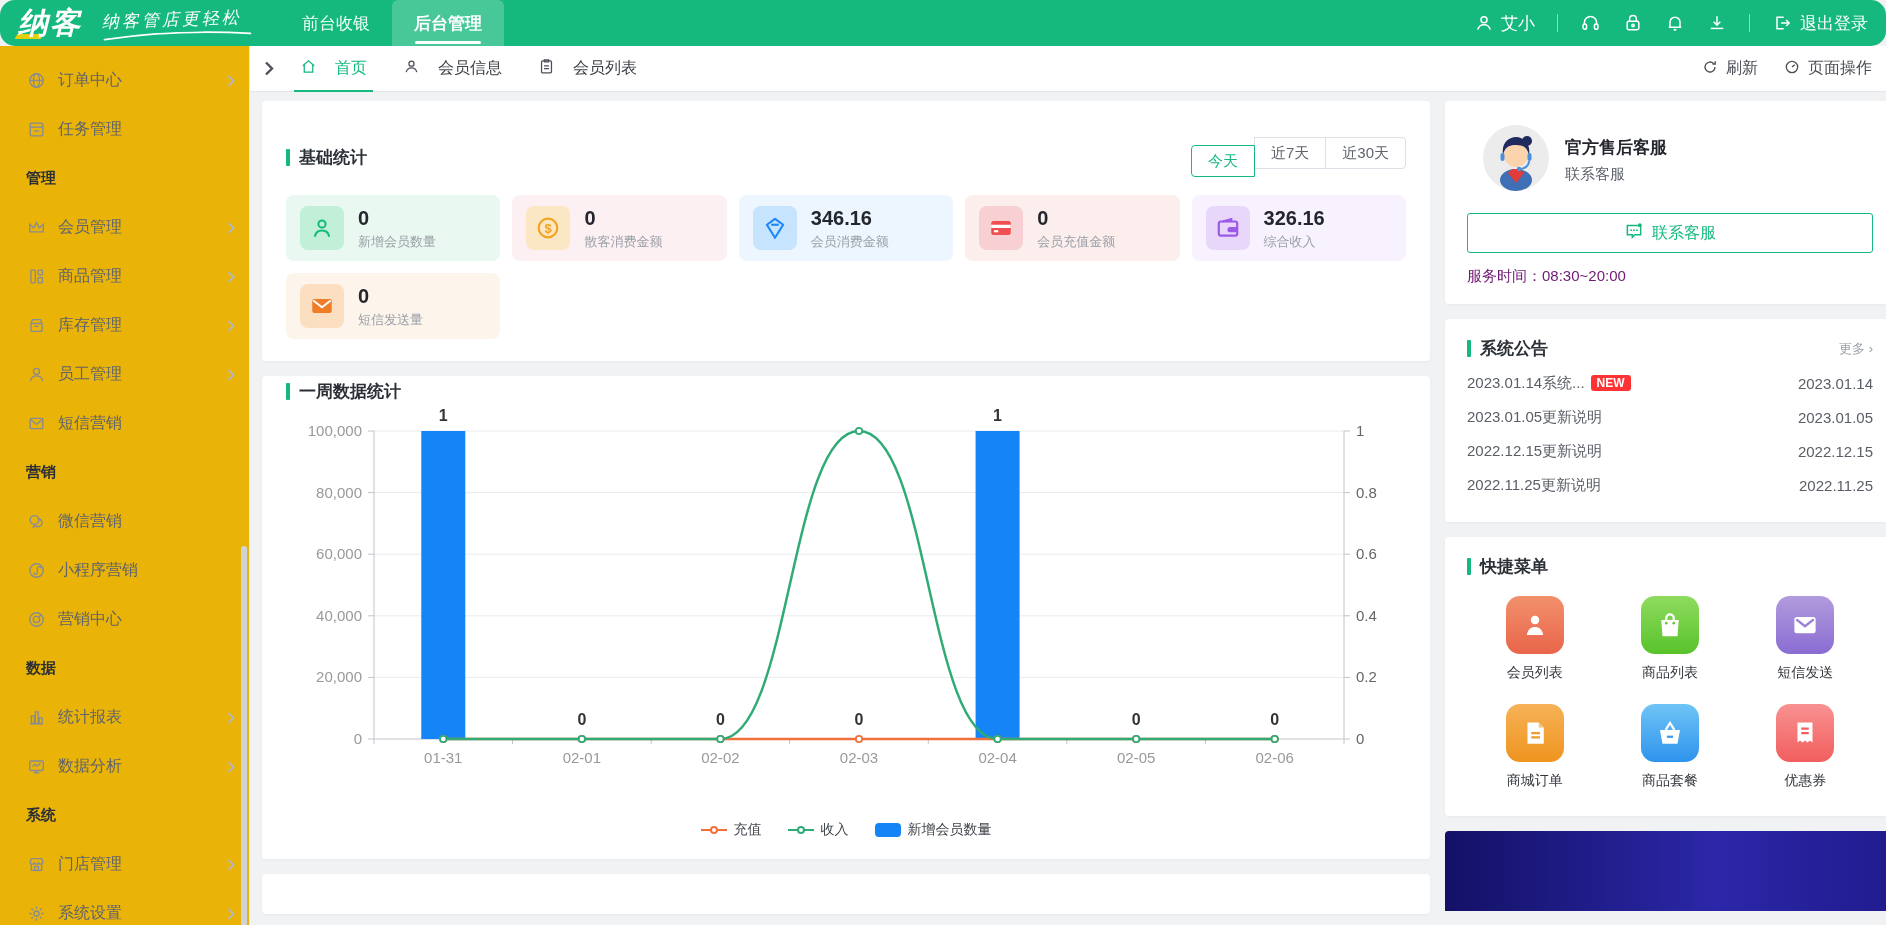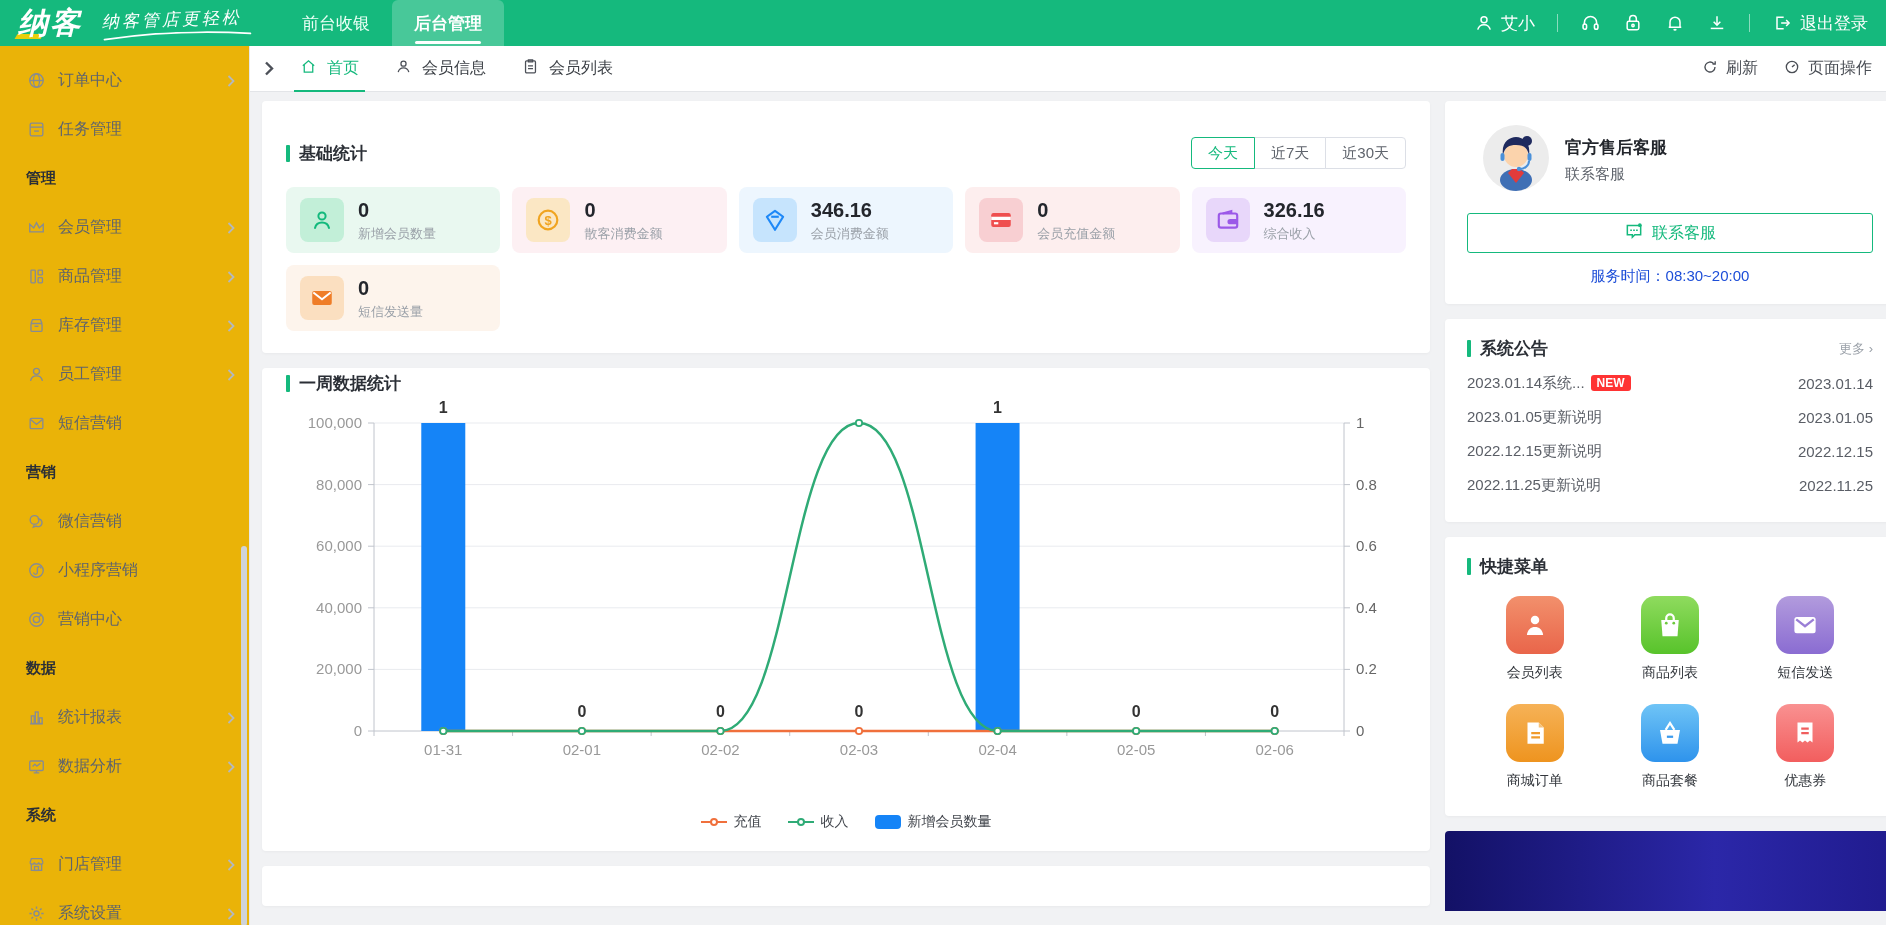--- a/index.html
+++ b/index.html
@@ -1,20 +1,20 @@
 <!DOCTYPE html>
 <html><head>
 <meta charset="utf-8">
 <style>
   * { margin:0; padding:0; box-sizing:border-box; }
   html,body { width:1886px; height:925px; overflow:hidden;
     font-family:"Liberation Sans","DejaVu Sans",sans-serif; background:#f1f2f4; color:#333; }
 
   
-  .topbar { height:46px; background:#15b97d; display:flex; align-items:center; padding:0 18px 0 12px; position:relative; }
+  .topbar { height:46px; background:#15b97d; display:flex; align-items:center; padding:0 18px 0 12px; position:relative;border-radius:15px; }
   .logo { font-size:30px; font-weight:bold; color:#fff; font-style:italic; letter-spacing:2px; position:relative; padding:0 6px; }
   .logo .accent { position:absolute; left:4px; bottom:5px; width:26px; height:5px; background:#ffd100; transform:skewX(-30deg); opacity:.9; }
   .logo span { position:relative; }
   .tagline-wrap { margin-left:14px; color:#fff; transform:rotate(-2deg); }
   .tagline { font-size:17px; font-style:italic; letter-spacing:3px; }
   .tagline-swoosh { display:block; margin-top:1px; }
   .top-tabs { display:flex; margin-left:28px; height:46px; align-items:stretch; }
   .top-tab { min-width:112px; display:flex; align-items:center; justify-content:center; color:#eafff5;
     font-size:17px; cursor:pointer; position:relative; padding:0 16px; }
   .top-tab.active { background:rgba(255,255,255,.22); border-radius:6px 6px 0 0; font-weight:bold; color:#fff; }
@@ -33,42 +33,42 @@
   .side-row { height:49px; display:flex; align-items:center; padding:0 14px 0 26px; font-size:16px; color:#5f646c; cursor:pointer; }
   .side-row .s-icon { width:20px; height:20px; margin-right:12px; display:flex; align-items:center; justify-content:center; }
   .side-row .chev { margin-left:auto; display:flex; }
   .side-row.section { font-weight:bold; color:#2b2f36; font-size:15px; cursor:default; }
   .side-scroll { position:absolute; right:2px; top:500px; width:6px; height:380px; background:#cfd3d9; border-radius:3px; }
 
   
   .main { flex:1; display:flex; flex-direction:column; min-width:0; }
   .tabbar { height:46px; background:#fff; border-bottom:1px solid #e3e5e8; display:flex; align-items:center; padding:0 14px 0 6px; }
   .collapse-btn { display:flex; padding:0 8px; cursor:pointer; }
-  .page-tab { display:flex; align-items:center; gap:10px; font-size:16px; color:#3c4046; height:46px; padding:0 18px; cursor:pointer; position:relative; }
+  .page-tab { display:flex; align-items:center; gap:18px; font-size:16px; color:#3c4046; height:46px; padding:0 18px; cursor:pointer; position:relative; }
   .page-tab.active { color:#15b97d; }
   .page-tab.active::after { content:""; position:absolute; left:12px; right:12px; bottom:0; height:2px; background:#15b97d; }
   .tabbar-right { margin-left:auto; display:flex; align-items:center; gap:26px; color:#4a4e55; font-size:16px; }
   .tabbar-action { display:flex; align-items:center; gap:8px; cursor:pointer; white-space:nowrap; }
 
   .content { flex:1; display:flex; padding:9px 0 0 12px; gap:15px; background:#f1f2f4; overflow:hidden; }
   .col-main { width:1168px; flex:none; }
   .col-right { width:450px; flex:none; }
 
   .card { background:#fff; border-radius:4px; box-shadow:0 1px 3px rgba(0,0,0,.04); }
   .card + .card, .card + .banner { margin-top:15px; }
 
   .card-head { display:flex; align-items:center; }
   .card-title { display:flex; align-items:center; font-size:17px; font-weight:bold; color:#2b2f36; }
   .card-title::before { content:""; width:4px; height:17px; background:#15b97d; margin-right:9px; border-radius:1px; }
 
   
   .stats-card { padding:36px 24px 22px; }
   .period-group { margin-left:auto; display:flex; }
   .period-btn { height:32px; padding:0 16px; font-size:15px; color:#5f646c; background:#fff; border:1px solid #dcdfe6; cursor:pointer; margin-left:-1px; display:flex; align-items:center; }
-  .period-btn:first-child { border-radius:4px 0 0 4px; margin-left:0; }
+  .period-btn:first-child { border-radius:4px 0 0 4px; margin-left:0;margin-top:8px; }
   .period-btn:last-child { border-radius:0 4px 4px 0; }
   .period-btn.active { color:#15b97d; border-color:#15b97d; position:relative; z-index:1; }
   .tiles { margin-top:18px; display:flex; flex-wrap:wrap; gap:12px; }
   .tile { width:calc((100% - 48px)/5); height:66px; border-radius:8px; display:flex; align-items:center; padding:0 14px; gap:14px; }
   .tile-icon { width:44px; height:44px; border-radius:8px; display:flex; align-items:center; justify-content:center; flex:none; }
   .tile-value { font-size:20px; font-weight:bold; color:#23262c; line-height:1.2; }
   .tile-label { font-size:13px; color:#9aa0a8; margin-top:3px; white-space:nowrap; }
   .tile1 { background:#e9f8f0; } .tile1 .tile-icon { background:#c2efd8; }
   .tile2 { background:#fdf0f3; } .tile2 .tile-icon { background:#fbe7c4; }
   .tile3 { background:#edf6fe; } .tile3 .tile-icon { background:#c6e4fd; }
@@ -85,21 +85,21 @@
   .legend-bar { width:26px; height:14px; border-radius:4px; }
   .sliver { height:40px; }
 
   
   .service-card { padding:24px 22px 18px; }
   .service-top { display:flex; align-items:center; gap:16px; padding-left:16px; }
   .service-name { font-size:17px; font-weight:bold; color:#23262c; }
   .service-sub { font-size:15px; color:#5f646c; margin-top:6px; }
   .service-btn { margin-top:18px; width:100%; height:40px; border:1px solid #15b97d; background:#fff; border-radius:3px;
     color:#15b97d; font-size:16px; display:flex; align-items:center; justify-content:center; gap:8px; cursor:pointer; }
-  .service-time { text-align:center; font-size:15px; color:#1d4ed8; margin-top:14px; }
+  .service-time { text-align:left; font-size:15px; color:#701a75; margin-top:14px; }
 
   .notice-card { padding:18px 22px 20px; }
   .notice-more { margin-left:auto; font-size:13px; color:#9aa0a8; cursor:pointer; }
   .notice-list { margin-top:6px; }
   .notice-row { display:flex; align-items:center; height:34px; font-size:15px; color:#5a5e66; cursor:pointer; }
   .notice-title { display:flex; align-items:center; gap:6px; min-width:0; }
   .badge-new { background:#f33; color:#fff; font-size:12px; font-weight:bold; padding:2px 6px; border-radius:3px; line-height:1; }
   .notice-date { margin-left:auto; color:#5a5e66; }
 
   .quick-card { padding:18px 22px 26px; }

